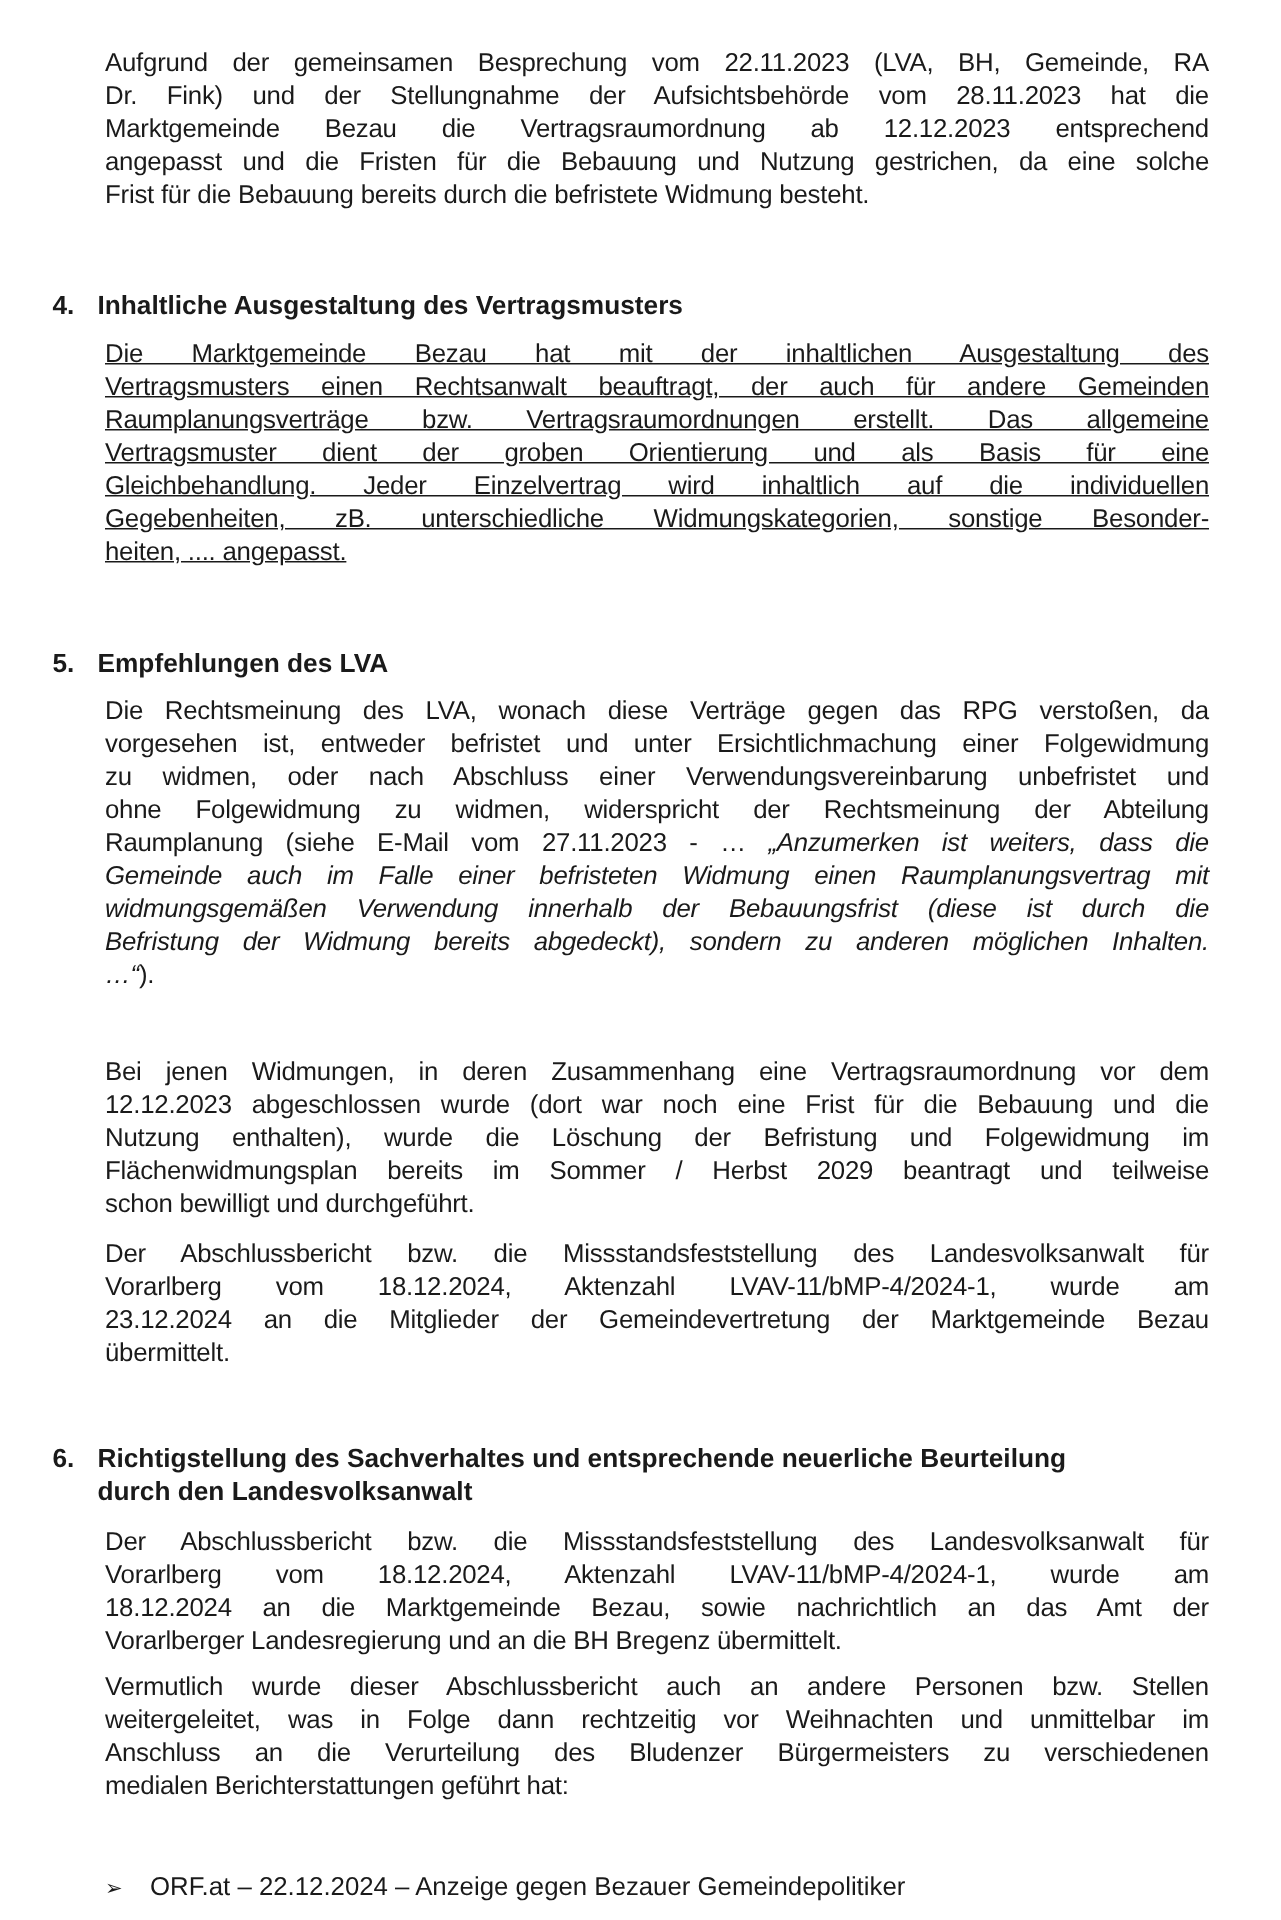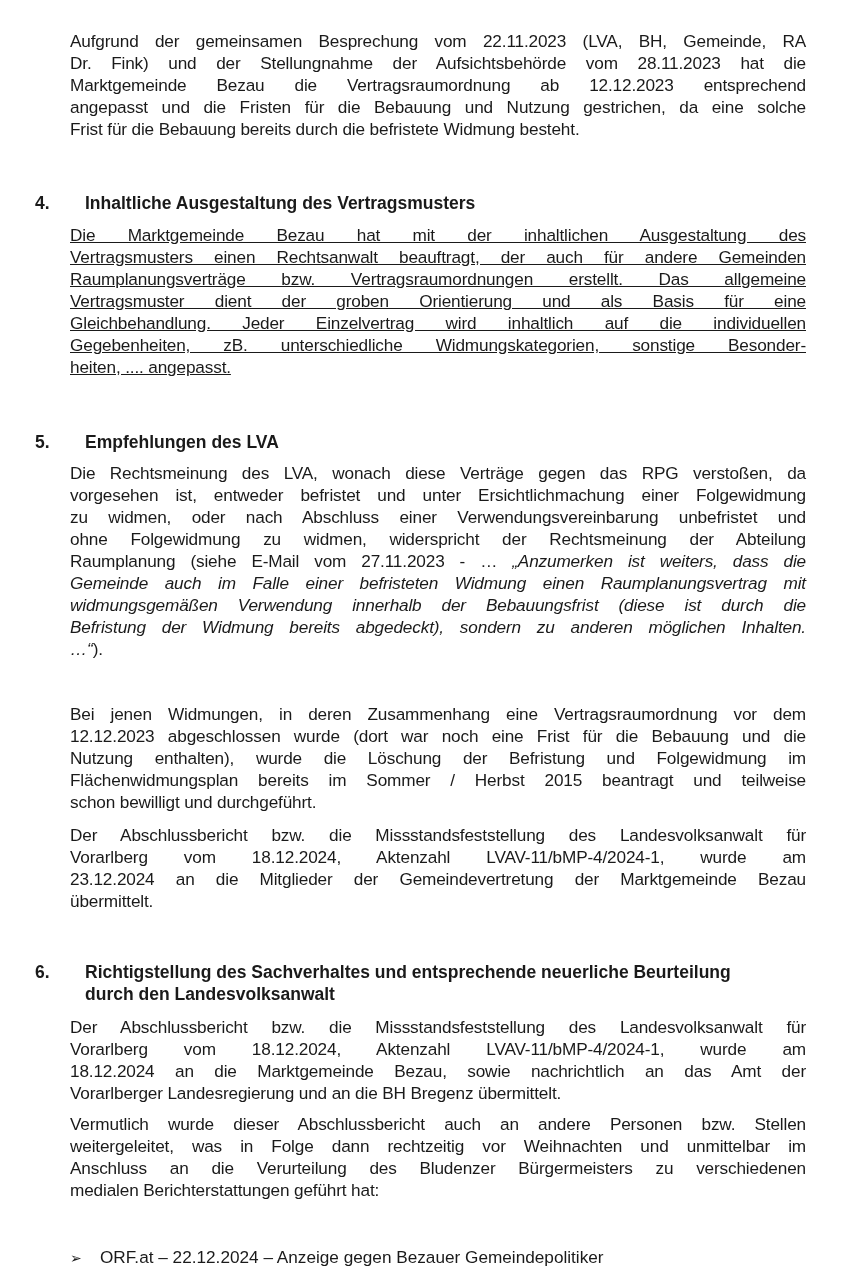--- a/index.html
+++ b/index.html
@@ -50,21 +50,21 @@
       font-weight: bold;
       margin: 0;
     }
     .heading .num {
       position: absolute;
       left: 0;
       top: 0;
     }
     .heading .title {
       display: block;
-      margin-left: 50px;
+      margin-left: 30px;
     }
     .bullet {
       position: absolute;
       left: 70px;
       width: 736px;
       font-size: 17.2px;
       line-height: 22px;
     }
     .bullet .marker {
       display: inline-block;
@@ -112,21 +112,21 @@
     <span class="line italic">Gemeinde auch im Falle einer befristeten Widmung einen Raumplanungsvertrag mit</span>
     <span class="line italic">widmungsgemäßen Verwendung innerhalb der Bebauungsfrist (diese ist durch die</span>
     <span class="line italic">Befristung der Widmung bereits abgedeckt), sondern zu anderen möglichen Inhalten.</span>
     <span class="line last"><span class="italic">…“</span><span>).</span></span>
   </p>
 
   <p class="para" style="top:703px;">
     <span class="line">Bei jenen Widmungen, in deren Zusammenhang eine Vertragsraumordnung vor dem</span>
     <span class="line">12.12.2023 abgeschlossen wurde (dort war noch eine Frist für die Bebauung und die</span>
     <span class="line">Nutzung enthalten), wurde die Löschung der Befristung und Folgewidmung im</span>
-    <span class="line">Flächenwidmungsplan bereits im Sommer / Herbst 2015 beantragt und teilweise</span>
+    <span class="line">Flächenwidmungsplan bereits im Sommer / Herbst 2029 beantragt und teilweise</span>
     <span class="line last">schon bewilligt und durchgeführt.</span>
   </p>
 
   <p class="para" style="top:824px;">
     <span class="line">Der Abschlussbericht bzw. die Missstandsfeststellung des Landesvolksanwalt für</span>
     <span class="line">Vorarlberg vom 18.12.2024, Aktenzahl LVAV-11/bMP-4/2024-1, wurde am</span>
     <span class="line">23.12.2024 an die Mitglieder der Gemeindevertretung der Marktgemeinde Bezau</span>
     <span class="line last">übermittelt.</span>
   </p>
 

